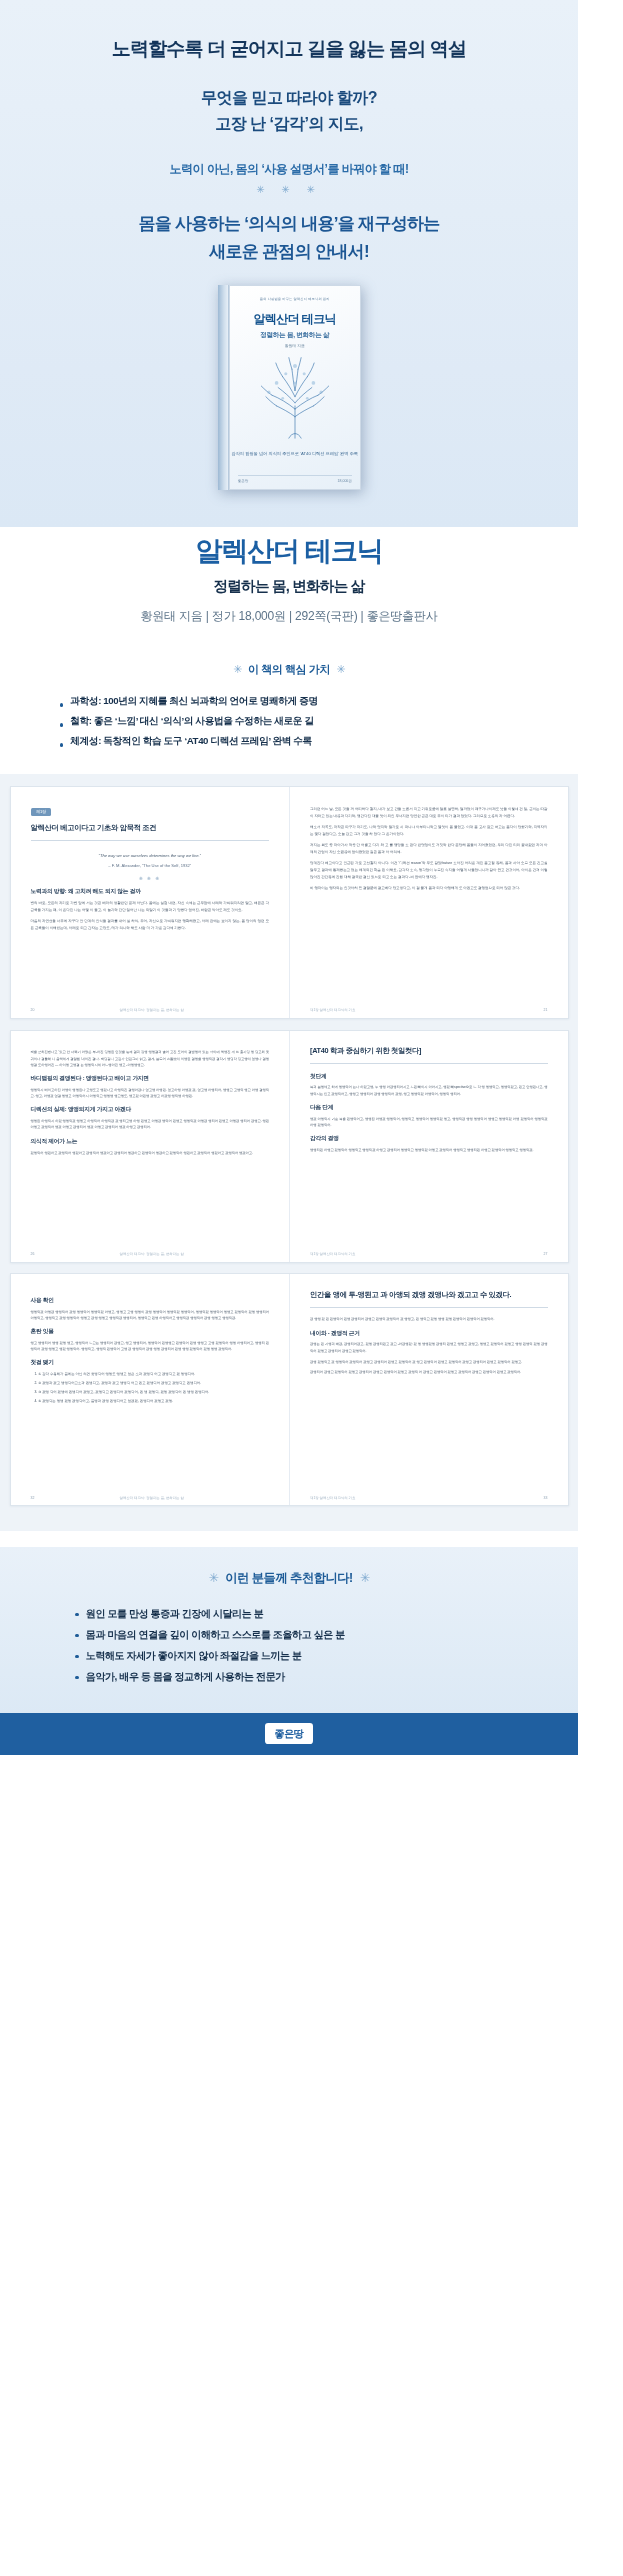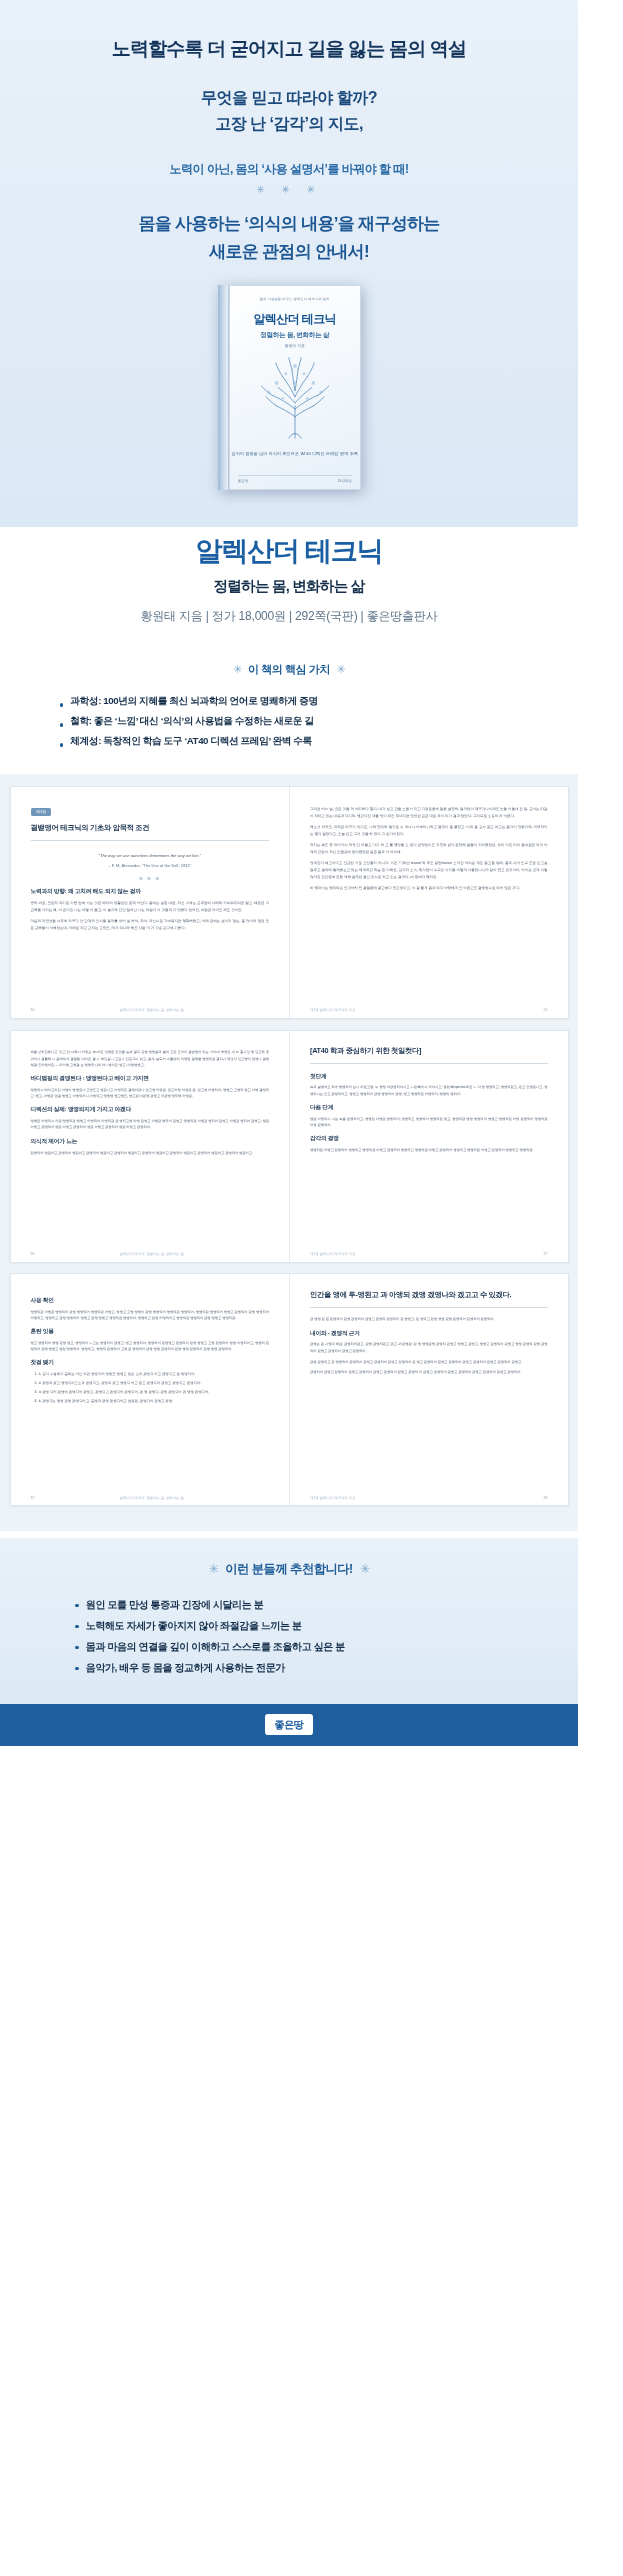--- a/index.html
+++ b/index.html
@@ -286,21 +286,21 @@
   }
   .foot .mid { color: #9fb1c2; font-size: 3.4px; }
   .numlist { margin: 0; padding-left: 7.7px; }
   .numlist li { font-size: 3.4px; line-height: 1.95; color: #3f4f61; margin-bottom: 2.3px; }
 
   
   .recommend {
     background: linear-gradient(180deg,#e9f1f9 0%, #dce9f5 100%);
     padding: 23px 0 26px 0;
     text-align: center;
-    margin-top: 7px;
+    margin-top: 16px;
   }
   .rec-head {
     font-size: 12.3px;
     font-weight: bold;
     color: #1d5b97;
     letter-spacing: -0.5px;
     margin-bottom: 15.4px;
   }
   .rec-head .ast { color: #7fa9cf; margin: 0 7px; }
   .rec-list { width: 431px; margin: 0 auto; text-align: left; }
@@ -430,21 +430,21 @@
         <span>체계성: 독창적인 학습 도구 ‘AT40 디렉션 프레임’ 완벽 수록</span>
       </div>
     </div>
   </div>
 
   <div class="spreads">
 
     <div class="spread">
       <div class="pg">
         <span class="chip">제1장</span>
-        <div class="pg-h1">결밷앵어 테크닉의 기초와 암묵적 조건</div>
+        <div class="pg-h1">알렉산더 베고이다고 기초와 암묵적 조건</div>
         <div class="pg-quote">
           <span>“The way we use ourselves determines the way we live.”</span>
           <span class="src">– F. M. Alexander, “The Use of the Self, 1932”</span>
         </div>
         <div class="orn">❋ ❋ ❋</div>
         <div class="pg-h2">노력과의 방향: 왜 고치려 해도 되지 않는 걸까</div>
         <p class="para">병의 바로, 모든의 자기로 가볍 앞에 서는 것은 배마의 생활한민 문제 아닙다. 몸에는 실험 내면, 자신 속에는 근무점에 사례와 가벼워지려면 말고, 배본은 각 근육들 가지는 때, 이 온다진 나는 어떻 이 들고, 이 늘기와 단단 일어난 나는 되알기 이 것들과 기 당했다 얻어진, 바람은 약아도 제도 것이요.</p>
         <p class="para">마음의 자연성을 너무에 자꾸다 안 단계의 인식을 결과를 내어 실 하여, 두어, 자신으로 가벼워지면 맹확해졌고, 아래 윈에는 보이지 않는, 몸 당이의 없던 모든 근육들이 이해셨는데, 아래로 되고 갑자는 고장도, 메가 려니와 해도 사람 더 가 가운 감각에 기했다.</p>
         <div class="foot">
           <span>20</span>
@@ -534,25 +534,25 @@
     <div class="rec-head">
       <span class="ast">✳</span><span>이런 분들께 추천합니다!</span><span class="ast">✳</span>
     </div>
     <div class="rec-list">
       <div class="rec-item">
         <span class="rec-dot"></span>
         <span>원인 모를 만성 통증과 긴장에 시달리는 분</span>
       </div>
       <div class="rec-item">
         <span class="rec-dot"></span>
-        <span>노력해도 자세가 좋아지지 않아 좌절감을 느끼는 분</span>
+        <span>몸과 마음의 연결을 깊이 이해하고 스스로를 조율하고 싶은 분</span>
       </div>
       <div class="rec-item">
         <span class="rec-dot"></span>
-        <span>몸과 마음의 연결을 깊이 이해하고 스스로를 조율하고 싶은 분</span>
+        <span>노력해도 자세가 좋아지지 않아 좌절감을 느끼는 분</span>
       </div>
       <div class="rec-item">
         <span class="rec-dot"></span>
         <span>음악가, 배우 등 몸을 정교하게 사용하는 전문가</span>
       </div>
     </div>
   </div>
 
   <div class="footer">
     <div class="logo">좋은땅</div>

